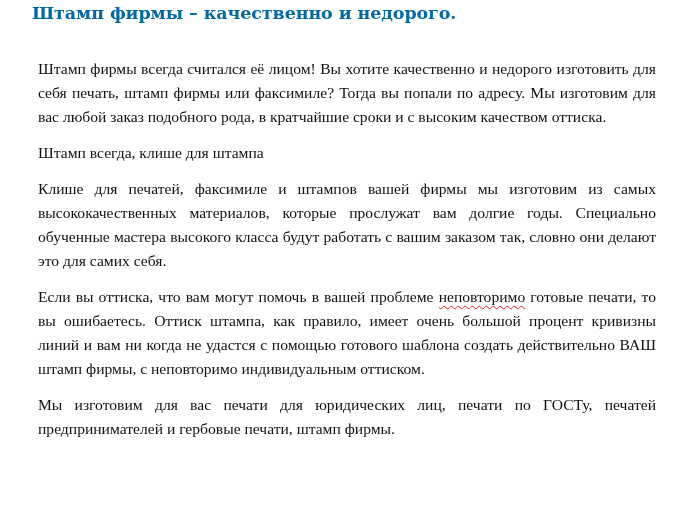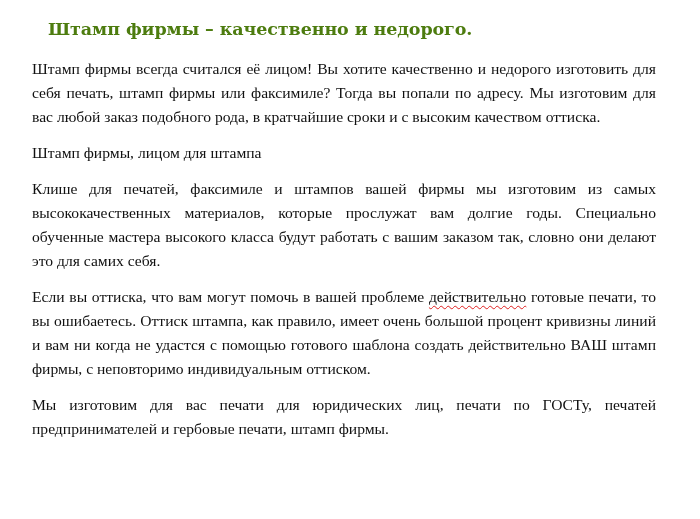--- a/index.html
+++ b/index.html
@@ -16,54 +16,54 @@
     .page {
       position: absolute;
       left: 32px;
       top: 0;
       width: 624px;
     }
     .heading {
       font-family: "DejaVu Serif", "Liberation Serif", serif;
       font-weight: bold;
       font-size: 17.5px;
-      color: #4d7c0f;
-      margin: 16px;
+      color: #0369a1;
+      margin: 0;
       position: absolute;
       top: 3px;
       left: 0;
       white-space: nowrap;
       letter-spacing: -0.1px;
     }
     .body-text {
       position: absolute;
       top: 57px;
       left: 0;
       width: 624px;
       font-family: "Liberation Serif", "DejaVu Serif", serif;
       font-size: 15.6px;
       line-height: 24px;
       color: #111111;
     }
     .body-text p {
-      margin: 0 0 12px 0;
+      margin: 0 0 12px 6px;
       text-align: justify;
     }
     .spell-error {
       text-decoration: underline wavy #e02020;
       text-decoration-thickness: 1px;
       text-underline-offset: 3px;
     }
   </style>
 </head>
 <body>
 
 <div class="page">
   <h1 class="heading">Штамп фирмы – качественно и недорого.</h1>
 
   <div class="body-text">
     <p>Штамп фирмы всегда считался её лицом! Вы хотите качественно и недорого изготовить для себя печать, штамп фирмы или факсимиле? Тогда вы попали по адресу. Мы изготовим для вас любой заказ подобного рода, в кратчайшие сроки и с высоким качеством оттиска.</p>
-    <p>Штамп фирмы, лицом для штампа</p>
+    <p>Штамп всегда, клише для штампа</p>
     <p>Клише для печатей, факсимиле и штампов вашей фирмы мы изготовим из самых высококачественных материалов, которые прослужат вам долгие годы. Специально обученные мастера высокого класса будут работать с вашим заказом так, словно они делают это для самих себя.</p>
-    <p><span>Если вы оттиска, что вам могут помочь в вашей проблеме </span><span class="spell-error">действительно</span><span> готовые печати, то вы ошибаетесь. Оттиск штампа, как правило, имеет очень большой процент кривизны линий и вам ни когда не удастся с помощью готового шаблона создать действительно ВАШ штамп фирмы, с неповторимо индивидуальным оттиском.</span></p>
+    <p><span>Если вы оттиска, что вам могут помочь в вашей проблеме </span><span class="spell-error">неповторимо</span><span> готовые печати, то вы ошибаетесь. Оттиск штампа, как правило, имеет очень большой процент кривизны линий и вам ни когда не удастся с помощью готового шаблона создать действительно ВАШ штамп фирмы, с неповторимо индивидуальным оттиском.</span></p>
     <p>Мы изготовим для вас печати для юридических лиц, печати  по ГОСТу, печатей предпринимателей и гербовые печати, штамп фирмы.</p>
   </div>
 </div>
 
 </body></html>

